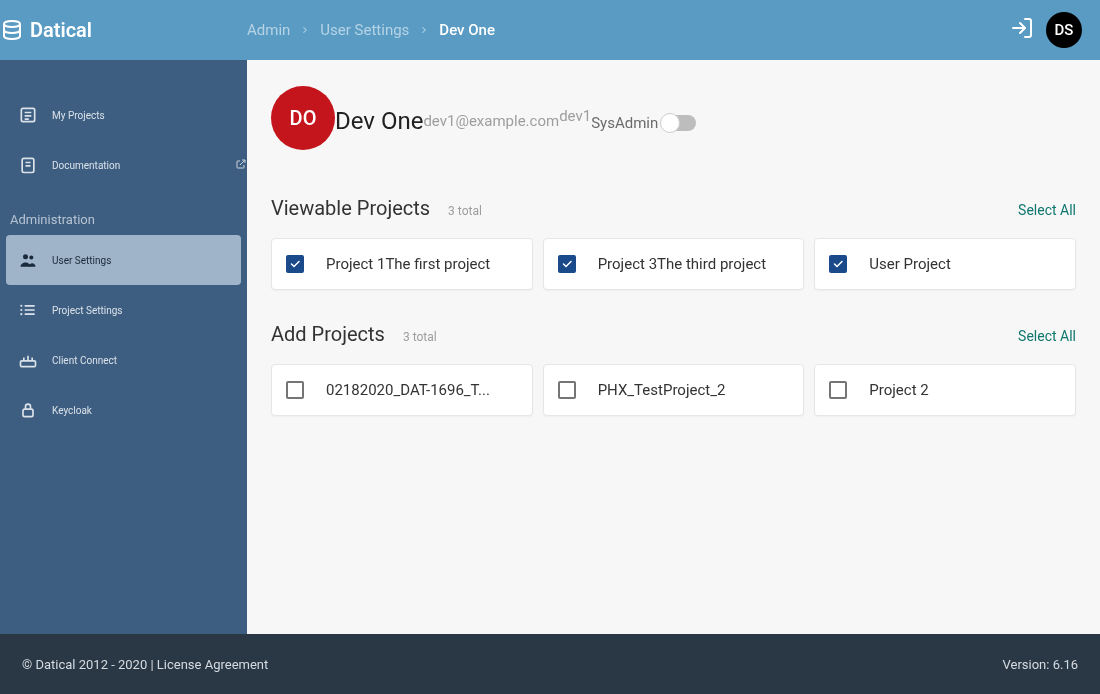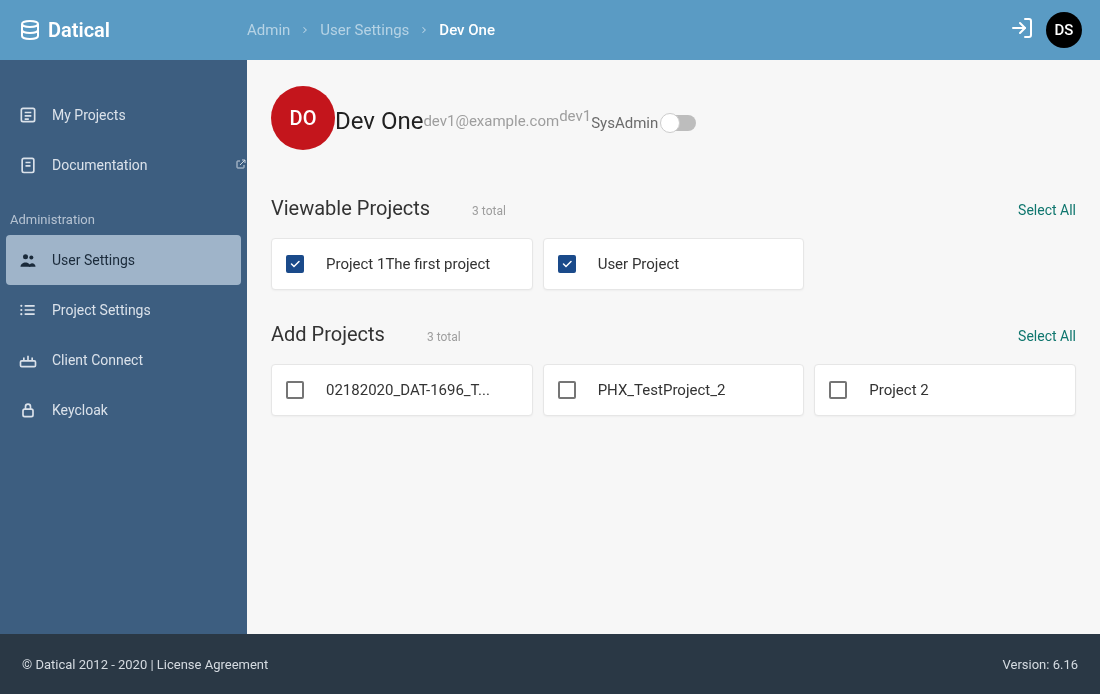--- a/index.html
+++ b/index.html
@@ -16,21 +16,20 @@
     height: 60px;
     background: #5a9bc4;
     display: flex;
     align-items: center;
     padding: 0 18px 0 0;
   }
   .logo-area {
     width: 247px;
     display: flex;
     align-items: center;
-    padding-left: 18px;
   }
   .logo {
     display: flex;
     align-items: center;
     color: #fff;
     font-weight: 600;
     font-size: 20px;
   }
   .logo svg { margin-right: 6px; }
   .breadcrumb {
@@ -72,21 +71,21 @@
     padding-top: 30px;
     display: flex;
     flex-direction: column;
   }
   .side-item {
     display: flex;
     align-items: center;
     height: 50px;
     padding-left: 18px;
     cursor: pointer;
-    font-size: 14px;
+    font-size: 10px;
     color: #dbe2ea;
   }
   .side-item.active {
     background: #9fb4c9;
     color: #1a2a3a;
     border-radius: 4px;
     margin: 0 6px;
     padding-left: 12px;
   }
   .side-item .side-icon {
@@ -144,21 +143,20 @@
     background: #fff;
     border: 1px solid #ccc;
     border-radius: 50%;
     left: -2px; top: -2px;
   }
 
   .section-head {
     display: flex;
     align-items: baseline;
     margin: 12px 0 18px 0;
-    gap: 24px;
   }
   .section-title { font-size: 20px; color: #333; font-weight: 400; }
   .section-count { font-size: 12px; color: #9e9e9e; margin-left: 18px; }
   .section-action {
     margin-left: auto;
     color: #0f766e;
     font-size: 14px;
     cursor: pointer;
     margin-top: 8px;
   }
@@ -355,20 +353,28 @@
             </svg>
         </div>
         <span class="card-label">Project 1The first project</span>
       </div>
       <div class="card">
         <div class="checkbox checked">
           <svg width="12" height="12" viewBox="0 0 24 24">
               <path d="M5 12l5 5L20 7" stroke="#fff" stroke-width="3" fill="none" stroke-linecap="round"></path>
             </svg>
         </div>
+        <span class="card-label">Project 3The third project</span>
+      </div>
+      <div class="card">
+        <div class="checkbox checked">
+          <svg width="12" height="12" viewBox="0 0 24 24">
+              <path d="M5 12l5 5L20 7" stroke="#fff" stroke-width="3" fill="none" stroke-linecap="round"></path>
+            </svg>
+        </div>
         <span class="card-label">User Project</span>
       </div>
     </div>
 
     <div class="section-head">
       <span class="section-title">Add Projects</span>
       <span class="section-count">3 total</span>
       <span class="section-action">Select All</span>
     </div>
     <div class="cards-row">

